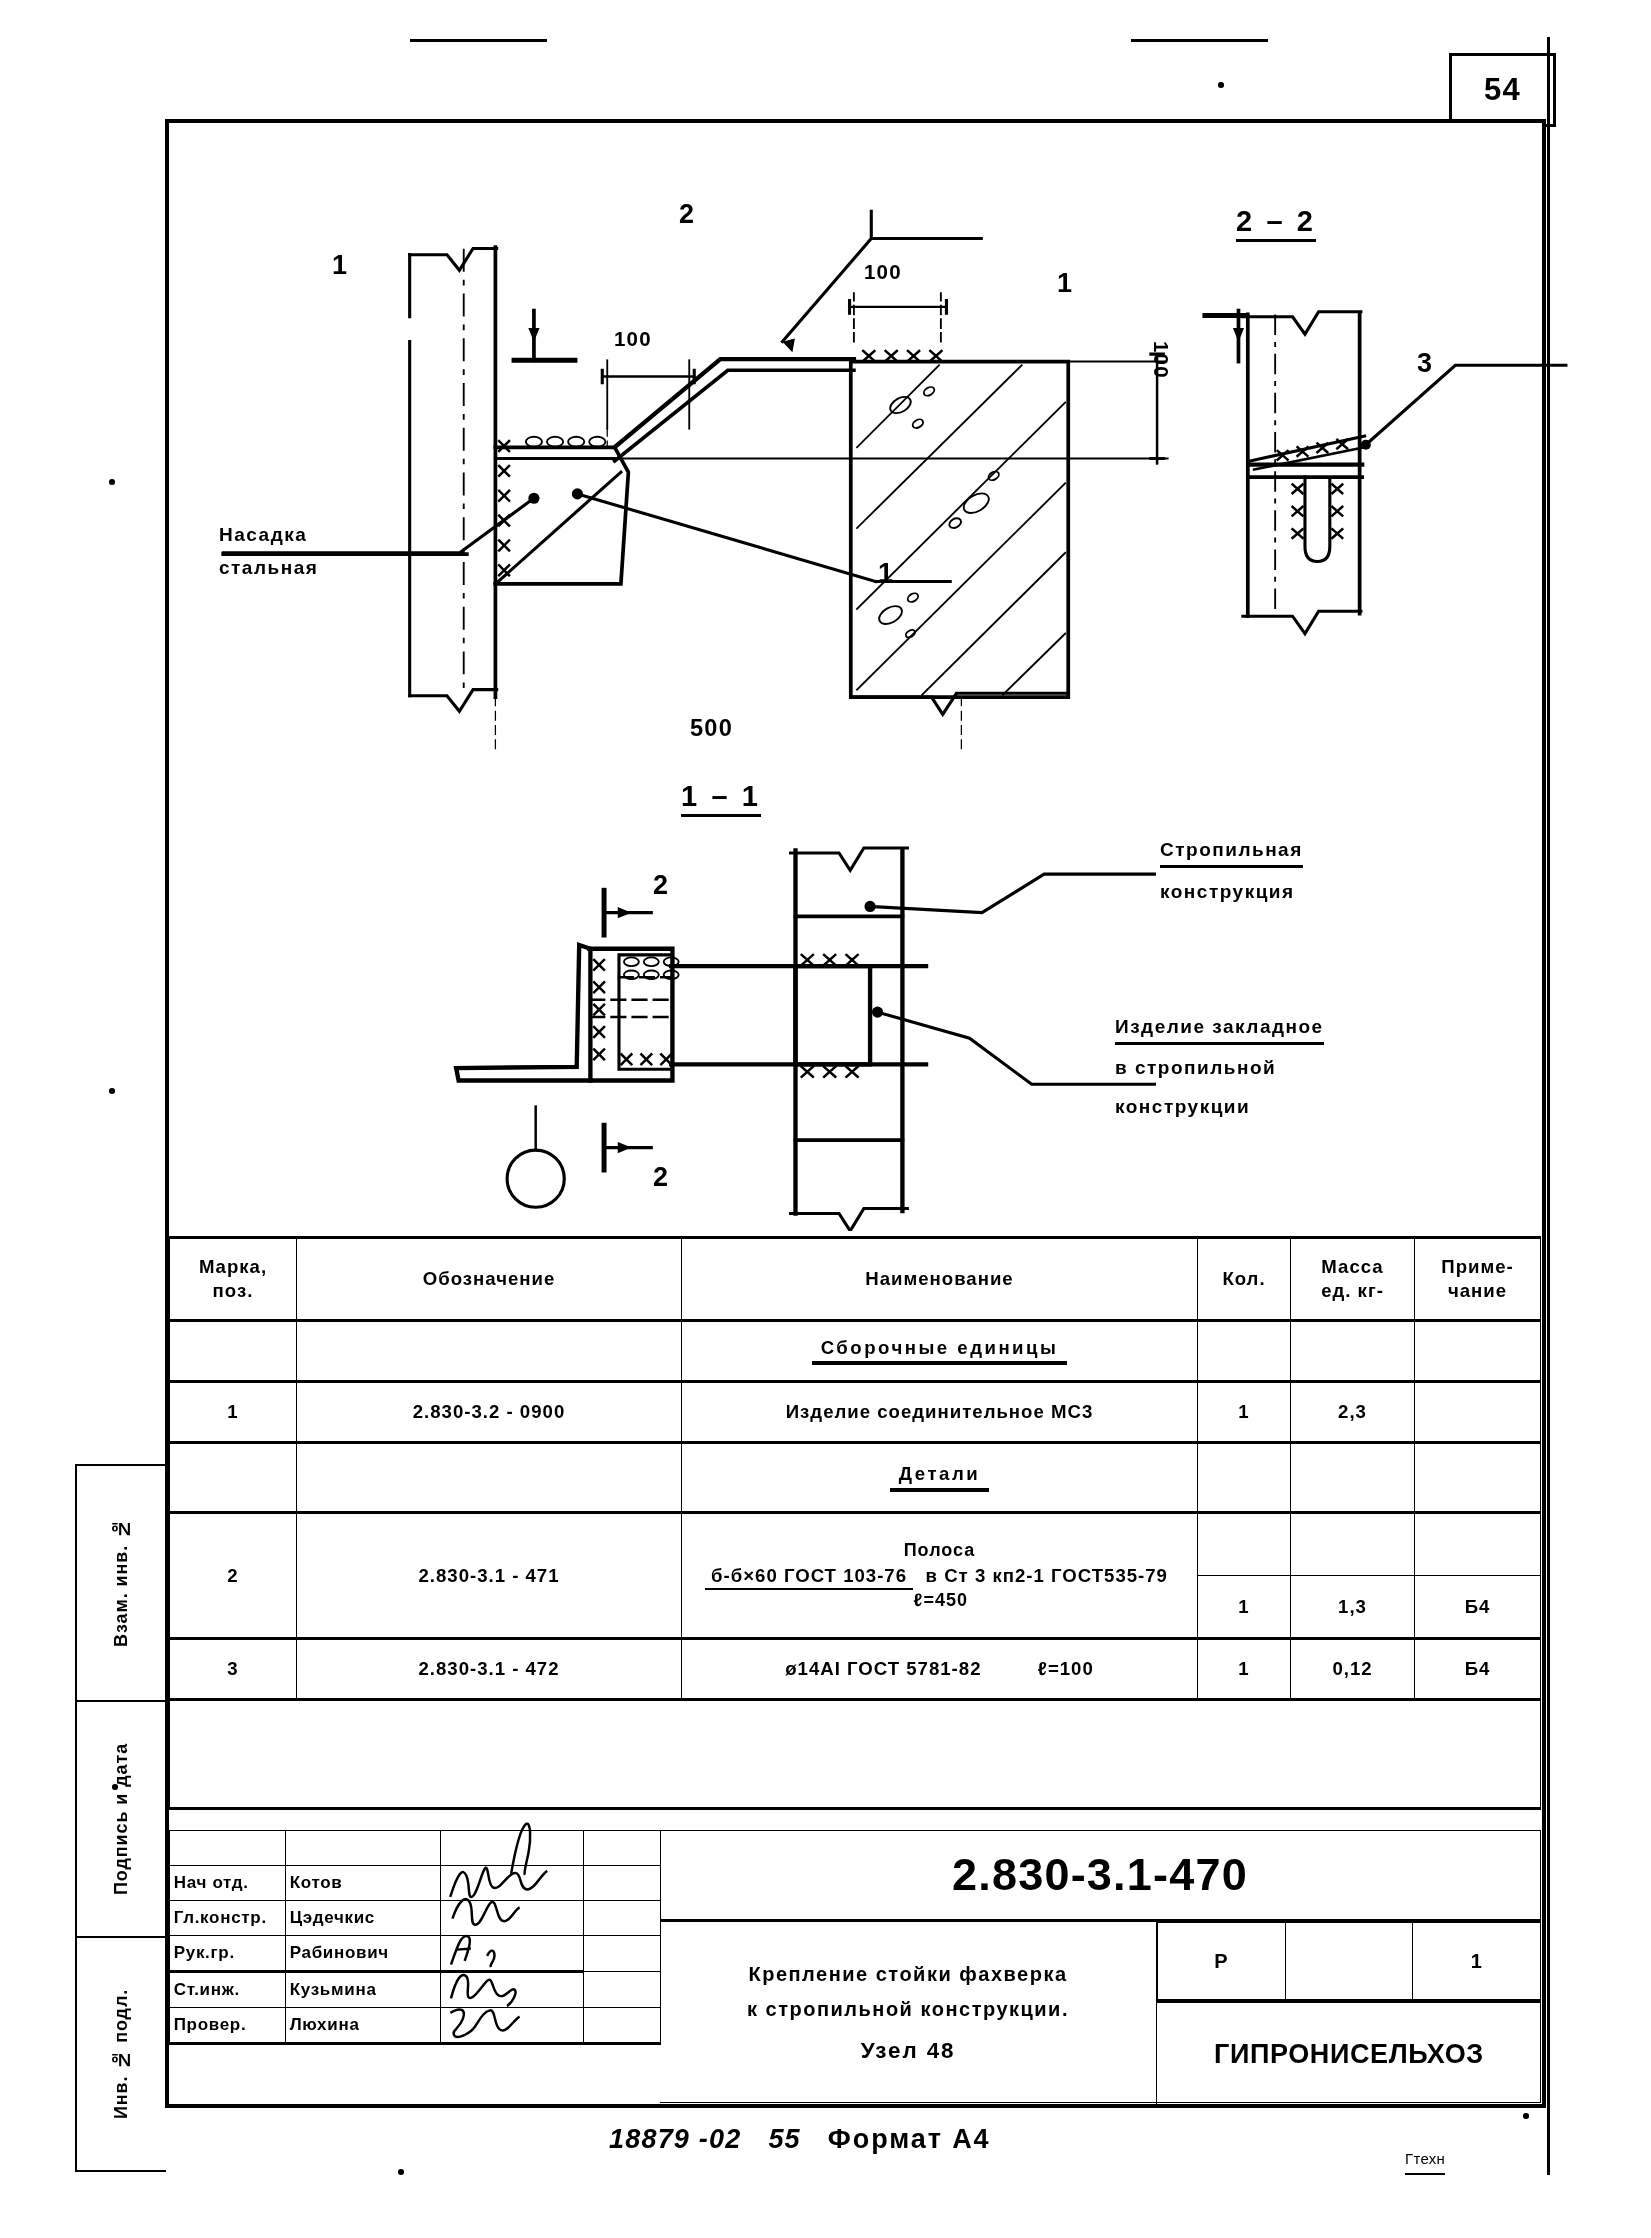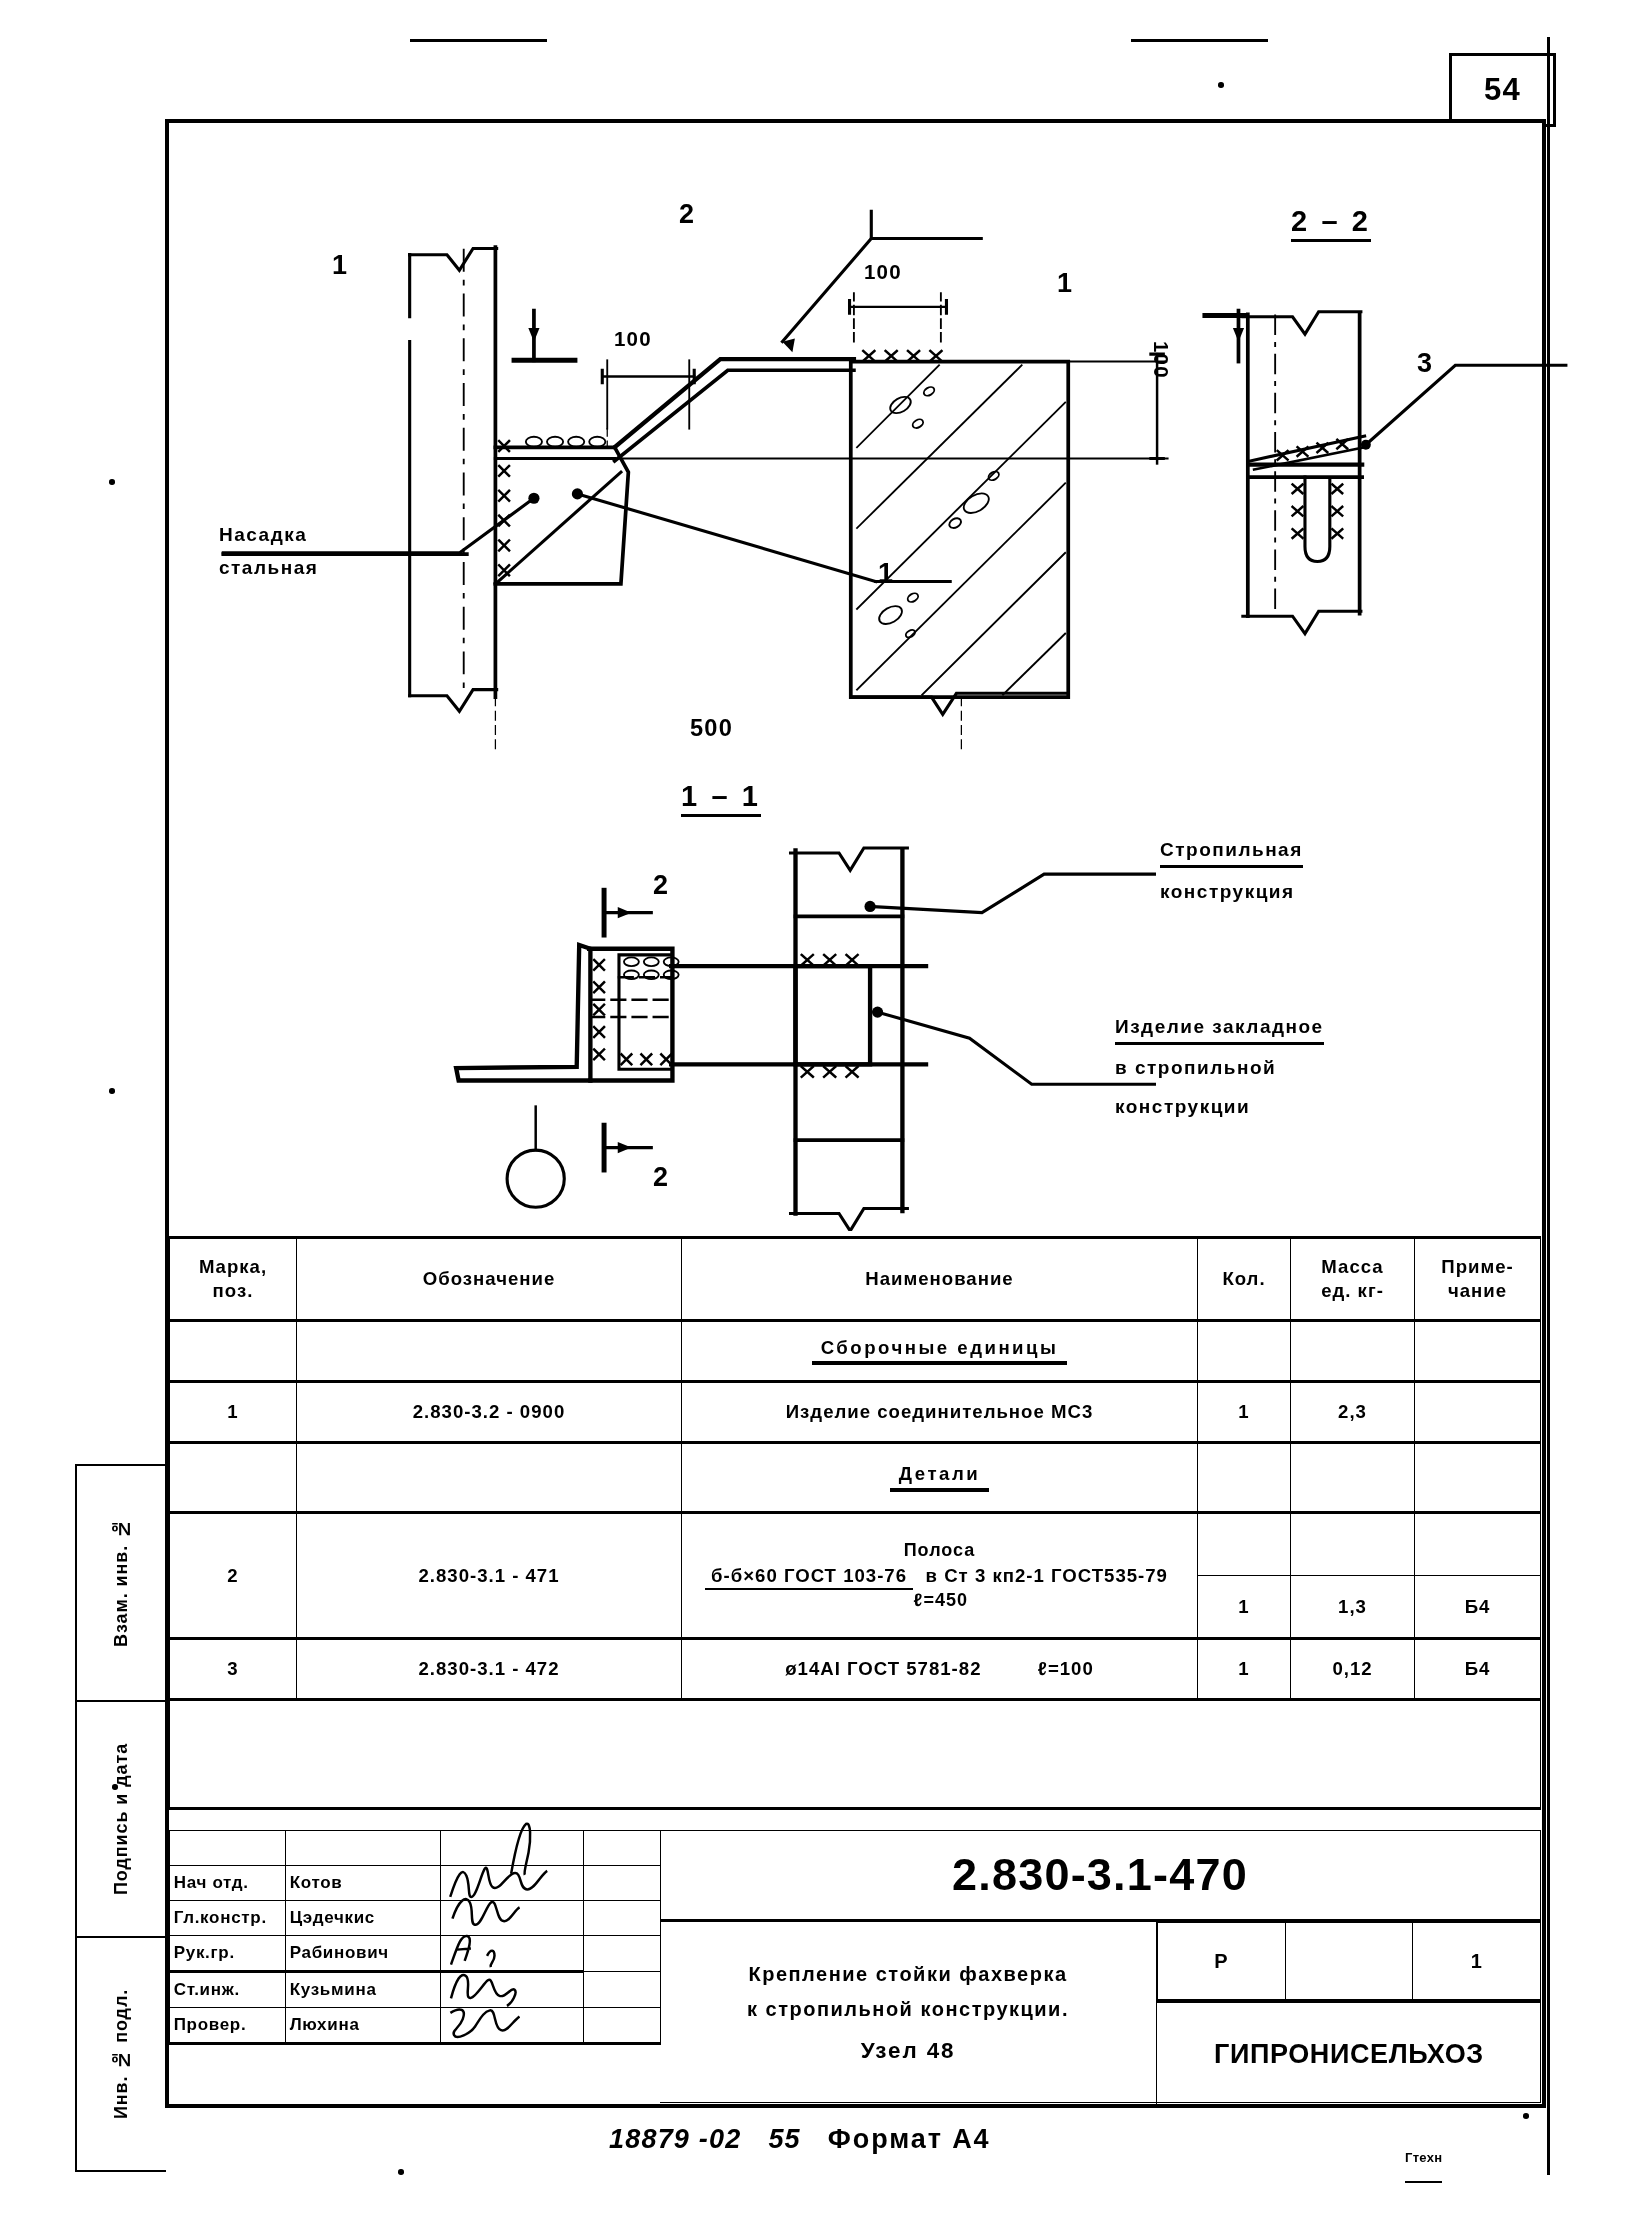--- a/index.html
+++ b/index.html
@@ -97,22 +97,22 @@
   #tb-stage td.val{font-size:20px;}
   #tb-org{position:absolute;left:497px;top:172px;width:384px;height:102px;
           display:flex;align-items:center;justify-content:center;
           font-size:27px;font-weight:700;letter-spacing:0.6px;}
 
   
   #footer-line{left:609px;top:2124px;width:622px;
                display:flex;align-items:center;gap:27px;
                font-size:27px;font-weight:700;font-style:italic;letter-spacing:1.2px;}
   #footer-line .fmt{font-style:normal;letter-spacing:1.9px;}
-  #footer-stamp{left:1405px;top:2150px;font-size:13px;font-weight:700;
-                border-bottom:2.5px solid #000;padding-bottom:16px;letter-spacing:0.3px;}
+  #footer-stamp{left:1405px;top:2150px;font-size:15px;font-weight:400;
+                border-bottom:2.5px solid #000;padding-bottom:6px;letter-spacing:0.3px;}
 
   svg{display:block;}
 </style>
 </head>
 <body>
 
 <div class="abs" id="outer-tick-top"></div>
 <div class="abs" id="outer-tick-top2"></div>
 <div class="abs" id="outer-dot-a"></div>
 <div class="abs" id="outer-dot-b"></div>
@@ -252,21 +252,21 @@
 <div class="abs marker" style="left:878px;top:558px;">1</div>
 
 <div class="abs dim" style="left:614px;top:327px;">100</div>
 <div class="abs dim" style="left:864px;top:260px;">100</div>
 <div class="abs dim" style="left:1149px;top:341px;writing-mode:vertical-rl;">100</div>
 <div class="abs dim" style="left:690px;top:715px;font-size:23.6px;">500</div>
 
 <div class="abs lbl" style="left:219px;top:521px;">Насадка</div>
 <div class="abs lbl" style="left:219px;top:554px;">стальная</div>
 
-<div class="abs sectitle" style="left:1291px;top:205px;">
+<div class="abs sectitle" style="left:1236px;top:205px;">
   <span class="ul-under">2 – 2</span>
 </div>
 
 <div class="abs" style="left:1218px;top:298px;width:410px;height:373px;">
   <svg width="410" height="373" viewBox="0 0 660 600">
     <g fill="none" stroke="#000" stroke-width="5" stroke-linecap="square">
 
       <path d="M 40 30 L 120 30 L 140 58 L 162 22 L 230 22" stroke-width="5"></path>
       <path d="M 40 512 L 120 512 L 140 540 L 162 504 L 230 504" stroke-width="5"></path>
       <line x1="48" y1="26" x2="48" y2="512" stroke-width="6"></line>

